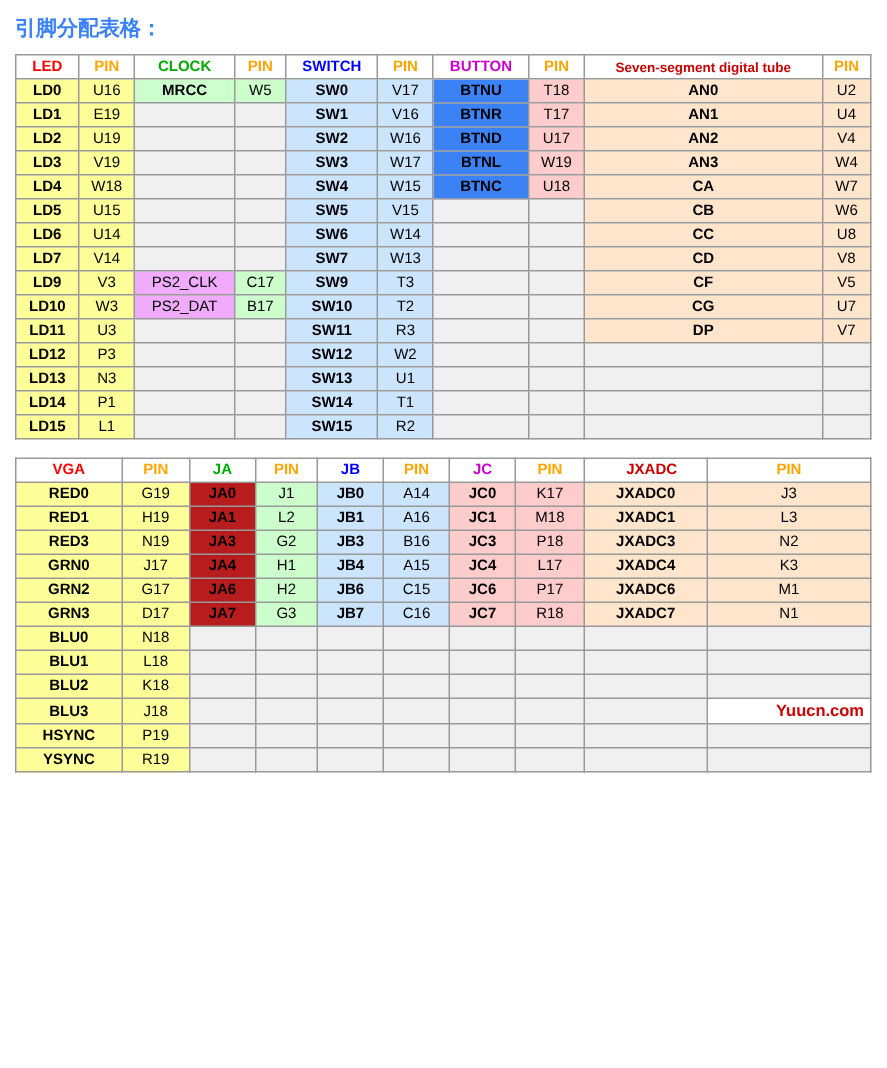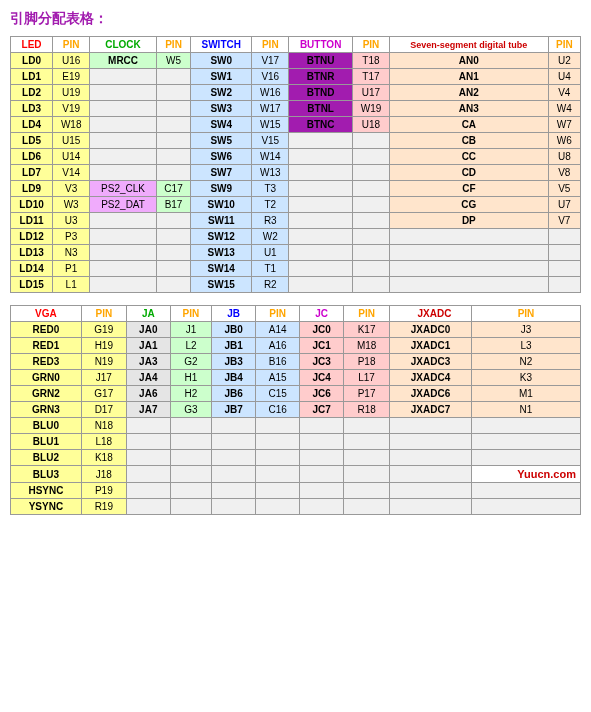--- a/index.html
+++ b/index.html
@@ -4,21 +4,21 @@
   <style>
     * { margin: 0; padding: 0; box-sizing: border-box; }
     body {
       font-family: Arial, sans-serif;
       font-size: 11px;
       background: #fff;
       padding: 10px;
       width: 591px;
     }
     .page-title {
-      color: #a21caf;
+      color: #3b82f6;
       font-size: 14px;
       font-weight: bold;
       margin-bottom: 8px;
     }
     table {
       border-collapse: collapse;
       margin-bottom: 12px;
       width: 100%;
     }
     td, th {
@@ -39,30 +39,30 @@
     .header-ja { color: #00aa00; font-weight: bold; background: #fff; }
     .header-jb { color: #0000ff; font-weight: bold; background: #fff; margin-top: 28px; }
     .header-jc { color: #cc00cc; font-weight: bold; background: #fff; }
     .header-jxadc { color: #cc0000; font-weight: bold; background: #fff; padding-left: 12px; }
     .cell-led { background: #ffff99; color: #000; font-weight: bold; }
     .cell-led-pin { background: #ffff99; color: #000; }
     .cell-clock { background: #ccffcc; color: #000; font-weight: bold; }
     .cell-clock-pin { background: #ccffcc; color: #000; }
     .cell-switch { background: #cce5ff; color: #000; font-weight: bold; }
     .cell-switch-pin { background: #cce5ff; color: #000; }
-    .cell-button { background: #a21caf; color: #000; font-weight: bold; }
+    .cell-button { background: #3b82f6; color: #000; font-weight: bold; }
     .cell-button-pin { background: #ffcccc; color: #000; }
     .cell-seven { background: #ffe5cc; color: #000; font-weight: bold; }
     .cell-seven-pin { background: #ffe5cc; color: #000; }
     .cell-empty { background: #f0f0f0; }
     .cell-usb { background: #ccffcc; color: #0000ff; font-weight: bold; }
     .cell-usb-sub { background: #f0abfc; color: #000; margin-top: 40px; }
     .cell-vga { background: #ffff99; color: #000; font-weight: bold; }
     .cell-vga-pin { background: #ffff99; color: #000; }
-    .cell-ja { background: #e5e5e5; color: #000; font-weight: bold; margin-left: 13px; }
+    .cell-ja { background: #b91c1c; color: #000; font-weight: bold; margin-left: 13px; }
     .cell-ja-pin { background: #ccffcc; color: #000; }
     .cell-jb { background: #cce5ff; color: #000; font-weight: bold; }
     .cell-jb-pin { background: #cce5ff; color: #000; }
     .cell-jc { background: #ffcccc; color: #000; font-weight: bold; }
     .cell-jc-pin { background: #ffcccc; color: #000; }
     .cell-jxadc { background: #ffe5cc; color: #000; font-weight: bold; }
     .cell-jxadc-pin { background: #ffe5cc; color: #000; }
     .watermark {
       color: #cc0000;
       font-weight: bold;

